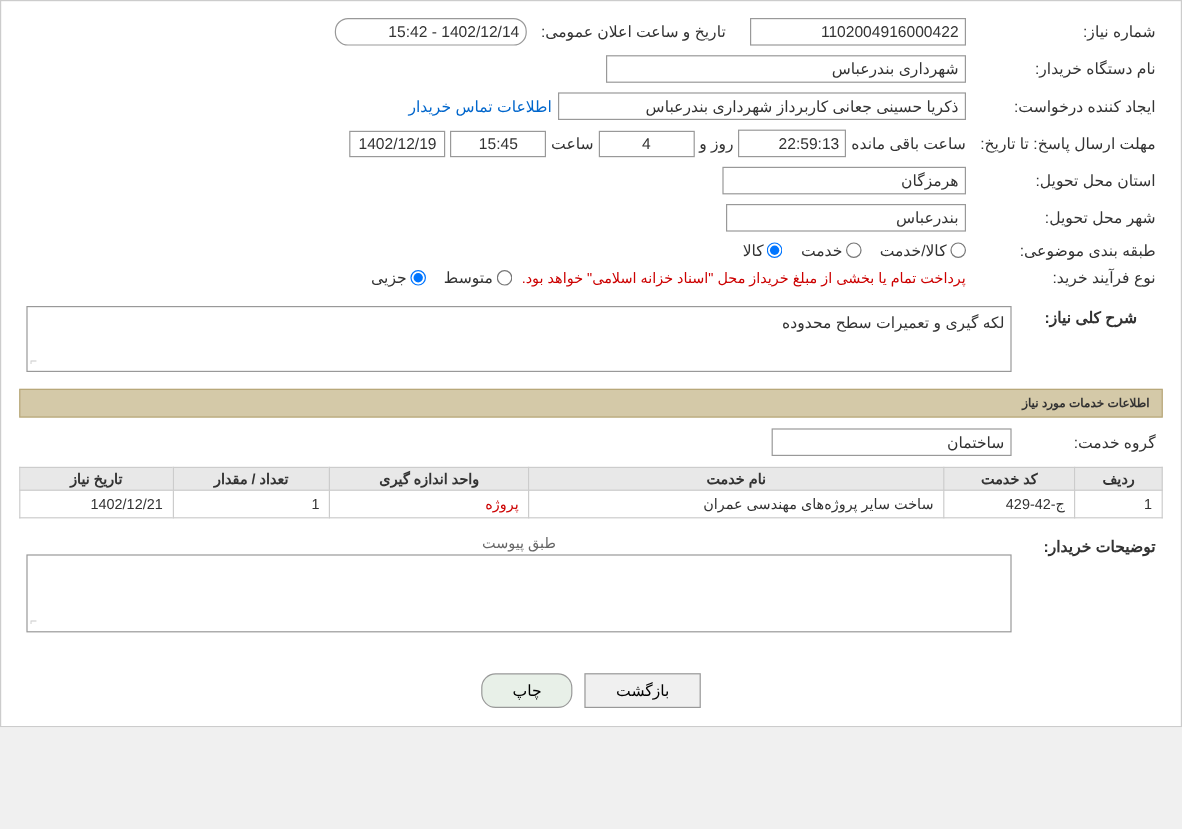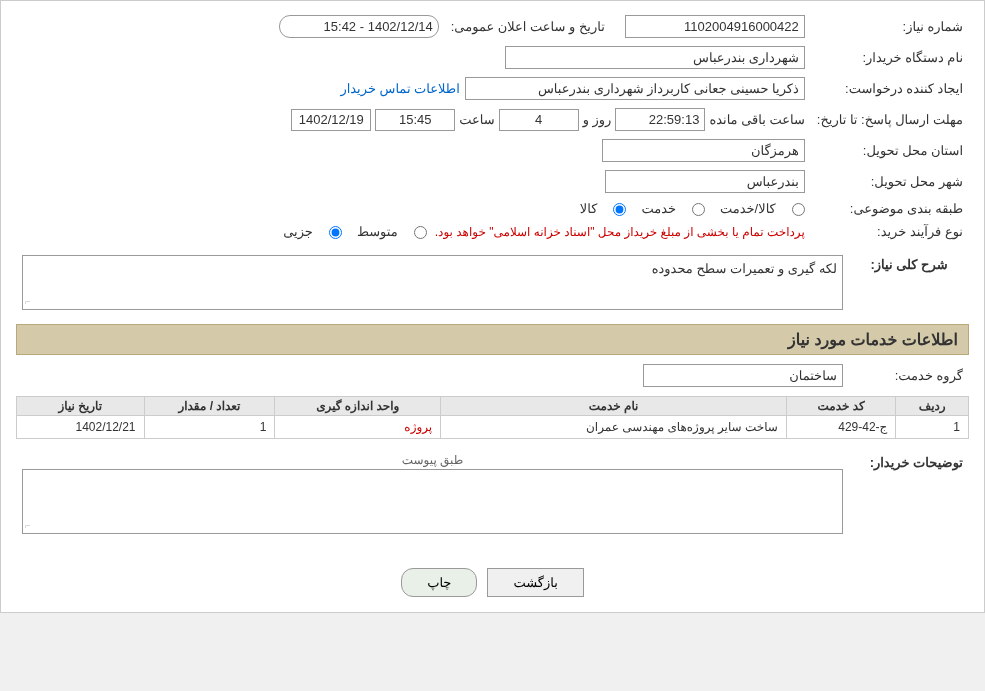--- a/index.html
+++ b/index.html
@@ -25,21 +25,21 @@
       font-weight: bold;
     }
     .content {
       padding: 10px 15px;
     }
     .section-title {
       background: #d4c9a8;
       border: 1px solid #b8a87a;
       padding: 5px 10px;
       font-weight: bold;
-      font-size: 16px;
+      font-size: 10px;
       margin: 10px 0 5px 0;
       color: #333;
     }
     .info-table {
       width: 100%;
       border-collapse: collapse;
       margin-bottom: 5px;
     }
     .info-table td {
       padding: 4px 6px;
@@ -73,22 +73,22 @@
       text-decoration: none;
     }
     .radio-group {
       display: flex;
       align-items: center;
       gap: 15px;
       direction: rtl;
     }
     .radio-item {
       display: flex;
-      align-items: flex-end;
-      gap: 16px;
+      align-items: center;
+      gap: 3px;
     }
     .services-table {
       width: 100%;
       border-collapse: collapse;
       margin-top: 5px;
       font-size: 12px;
     }
     .services-table th {
       background: #e8e8e8;
       border: 1px solid #ccc;

